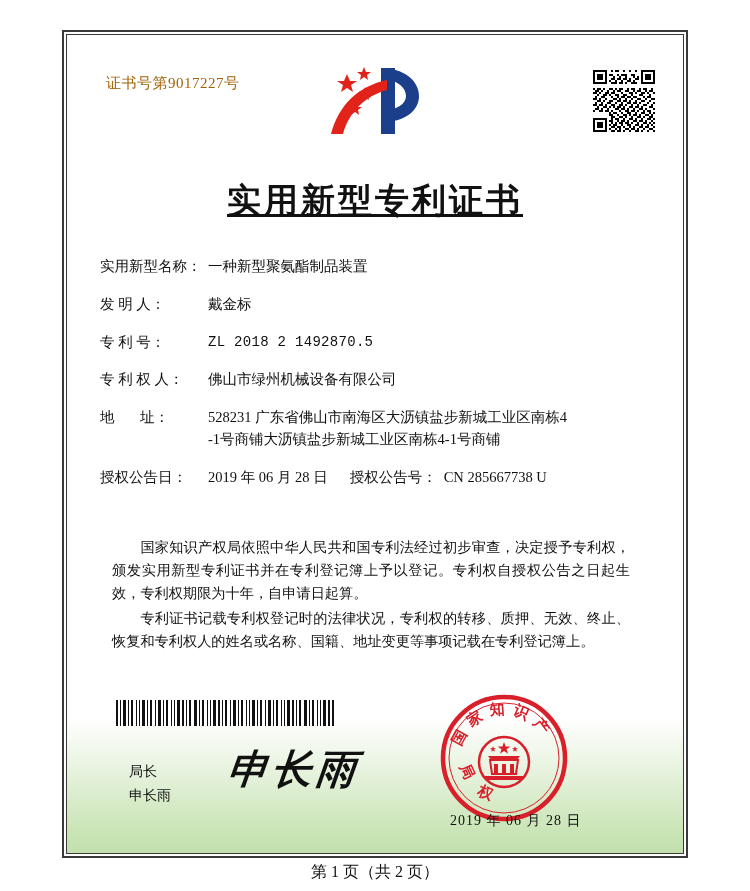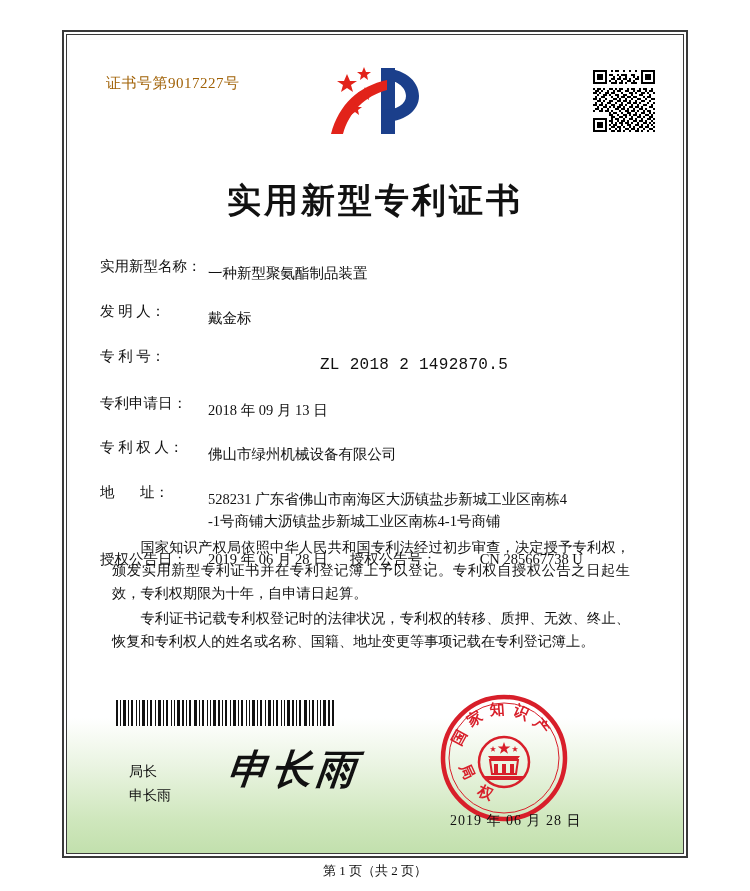--- a/index.html
+++ b/index.html
@@ -83,20 +83,21 @@
     position: absolute;
     left: 0;
     right: 0;
     top: 178px;
     text-align: center;
     font-size: 34px;
     font-weight: bold;
     letter-spacing: 3px;
     color: #111;
     font-family: "DejaVu Serif", "Liberation Serif", serif;
+    text-decoration: underline;
   }
   
   .fields {
     position: absolute;
     left: 100px;
     top: 256px;
     width: 520px;
     font-size: 14.5px;
     color: #111;
   }
@@ -108,38 +109,35 @@
   }
   .field-label {
     width: 108px;
     flex: none;
     letter-spacing: 0px;
     white-space: pre;
   }
   .field-value {
     flex: 1;
     white-space: pre-line;
-    margin-top: 7px;
   }
   .field-value.mono {
     font-family: "Liberation Mono", monospace;
-    font-size: 16px;
+    font-size: 14px;
     letter-spacing: 0.3px;
-    text-align: center;
   }
   .row-two-col {
     display: flex;
     align-items: flex-start;
     margin-bottom: 12px;
     line-height: 1.5;
   }
   .col-b {
     margin-left: 22px;
     display: flex;
-    gap: 36px;
   }
   .col-b .field-label {
     width: 94px;
   }
   
   .paras {
     position: absolute;
     left: 112px;
     top: 536px;
     width: 518px;
@@ -198,21 +196,21 @@
     color: #111;
     letter-spacing: 1px;
   }
   
   .footer {
     position: absolute;
     left: 0;
     right: 0;
     top: 862px;
     text-align: center;
-    font-size: 13px;
+    font-size: 16px;
     color: #111;
   }
 </style>
 </head>
 <body>
 
 <div class="page">
 
   <div class="green-band"></div>
   <div class="border-outer"></div>
@@ -485,24 +483,20 @@
       </div>
       <div class="field-row">
         <div class="field-label">发 明 人：</div>
         <div class="field-value">戴金标</div>
       </div>
       <div class="field-row">
         <div class="field-label">专 利 号：</div>
         <div class="field-value mono">ZL 2018 2 1492870.5</div>
       </div>
       <div class="field-row">
-        <div class="field-label">专利申请日：</div>
-        <div class="field-value">2018 年 09 月 13 日</div>
-      </div>
-      <div class="field-row">
         <div class="field-label">专 利 权 人：</div>
         <div class="field-value">佛山市绿州机械设备有限公司</div>
       </div>
       <div class="field-row">
         <div class="field-label">地       址：</div>
         <div class="field-value">528231 广东省佛山市南海区大沥镇盐步新城工业区南栋4
 -1号商铺大沥镇盐步新城工业区南栋4-1号商铺</div>
       </div>
       <div class="row-two-col">
         <div class="field-label">授权公告日：</div>

